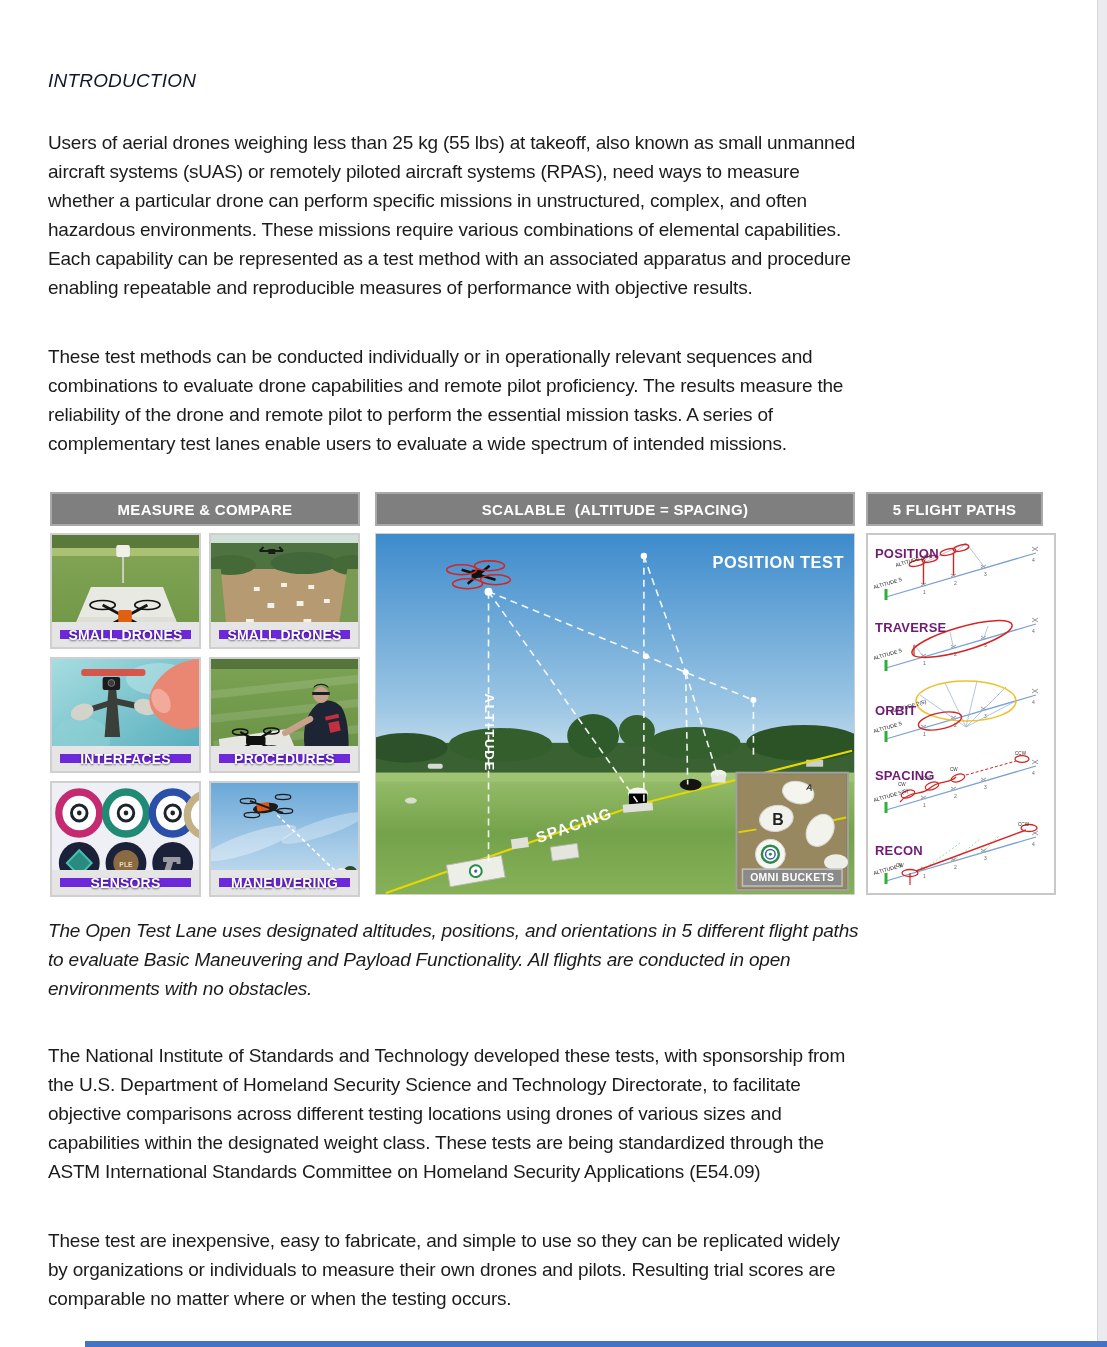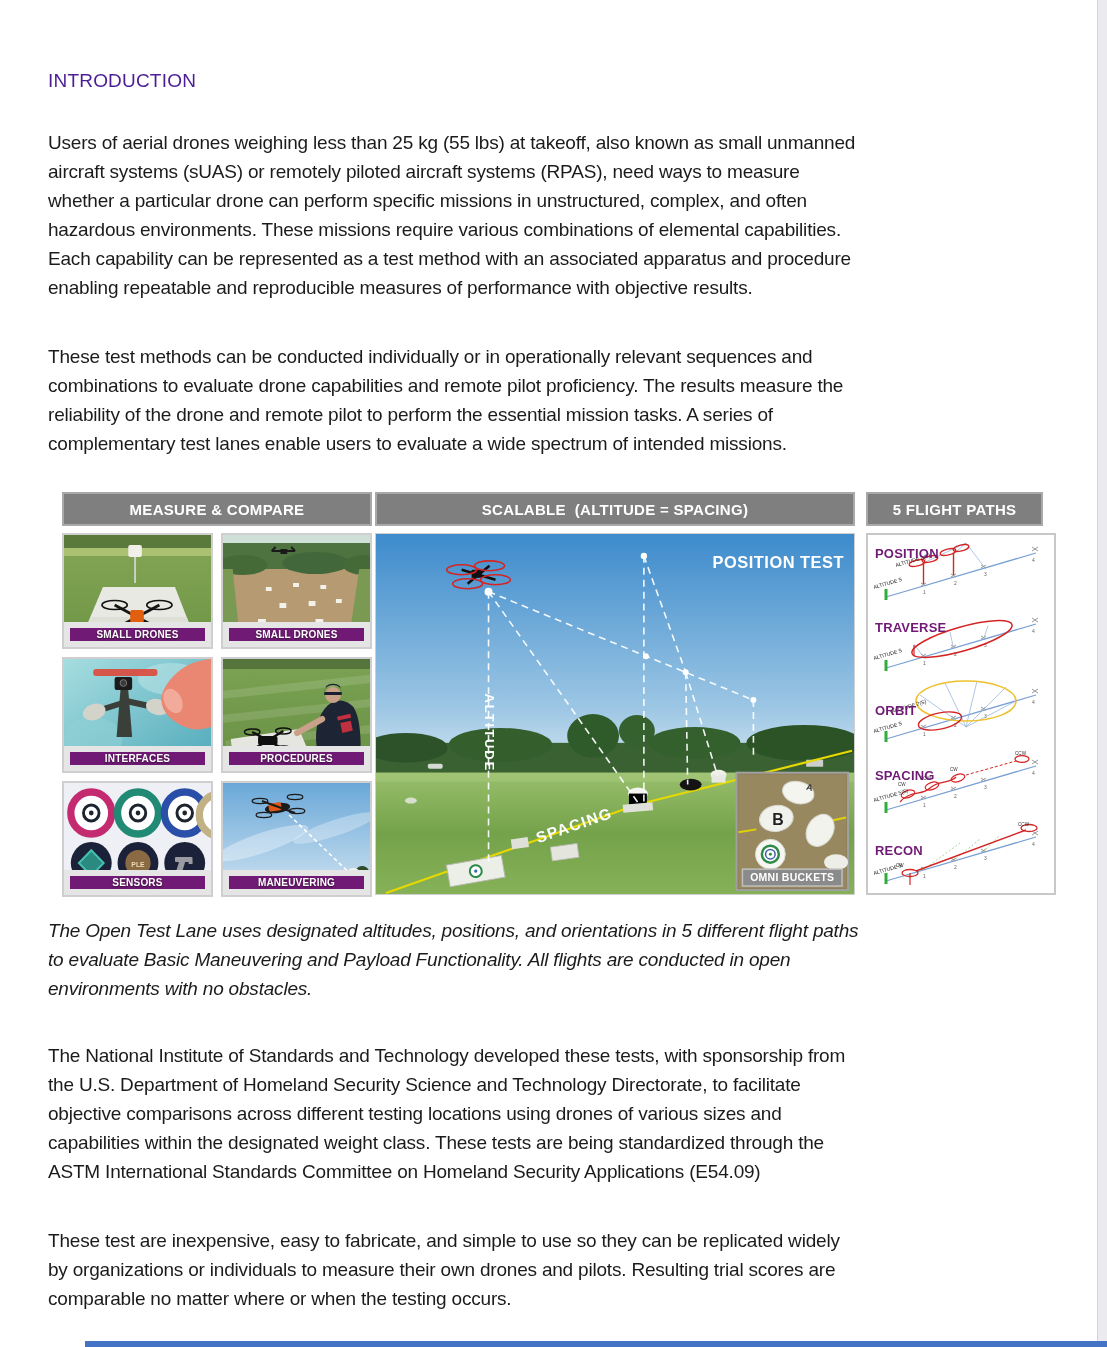--- a/index.html
+++ b/index.html
@@ -4,51 +4,51 @@
 <style>
   html,body{margin:0;padding:0;}
   body{
     width:1107px;height:1347px;position:relative;overflow:hidden;
     background:#ffffff;
     font-family:"Liberation Sans", sans-serif;
     color:#1b1b1b;
   }
   .page{padding:70px 60px 0 48px;width:1000px;position:relative;}
   h1.doc-heading{
-    font-size:19px;font-weight:400;letter-spacing:.2px;margin:0 0 36px 0;color:#4c1d95;
+    font-size:19px;font-weight:400;letter-spacing:.2px;margin:0 0 36px 0;color:#0f172a;font-style:italic;
   }
   p.body-text{
     font-size:19px;line-height:29px;letter-spacing:-.2px;margin:0 0 40px 0;
     white-space:pre-line;
   }
   p.caption-text{font-style:italic;margin:14px 0 38px 0;}
   p.last{margin-bottom:0;}
 
   
   .figure{position:relative;width:1008px;height:410px;margin:-6px 0 0 0;}
   .panel{position:absolute;top:0;}
   .hdr{
     height:34px;background:#7f7f7f;border:2px solid #a9a9a9;box-sizing:border-box;
     color:#fff;font-weight:bold;font-size:15px;letter-spacing:.3px;
     display:flex;align-items:center;justify-content:center;white-space:pre;
   }
-  .panel-mc{left:14px;width:310px;}
+  .panel-mc{left:2px;width:310px;}
   .panel-sc{left:327px;width:480px;}
   .panel-fp{left:818px;width:177px;}
 
   .tile-grid{
     margin-top:7px;display:grid;grid-template-columns:1fr 1fr;grid-auto-rows:116px;
     gap:8px;
   }
   .tile{position:relative;border:2px solid #cfcfcf;box-sizing:border-box;overflow:hidden;background:#888;}
   .tile svg{display:block;width:100%;height:100%;}
   .tile-label{
     position:absolute;left:0;right:0;bottom:0;height:25px;box-sizing:border-box;
-    background:#701a75;border:6px solid #e5e5e5;
-    color:#fff;font-weight:bold;font-size:10px;letter-spacing:.2px;
+    background:#6d28d9;border:8px solid #e5e5e5;
+    color:#fff;font-weight:bold;font-size:14px;letter-spacing:.2px;
     display:flex;align-items:center;justify-content:center;
     text-shadow:0 1px 2px rgba(0,0,0,.55);
   }
 
   .photo-wrap{margin-top:7px;width:480px;height:362px;border:1px solid #cfcfcf;box-sizing:border-box;position:relative;}
   .photo-wrap svg{display:block;width:100%;height:100%;}
 
   .fp-body{
     margin-top:7px;width:190px;height:362px;box-sizing:border-box;
     background:#fff;border:2px solid #c8c8c8;padding:2px 2px;

